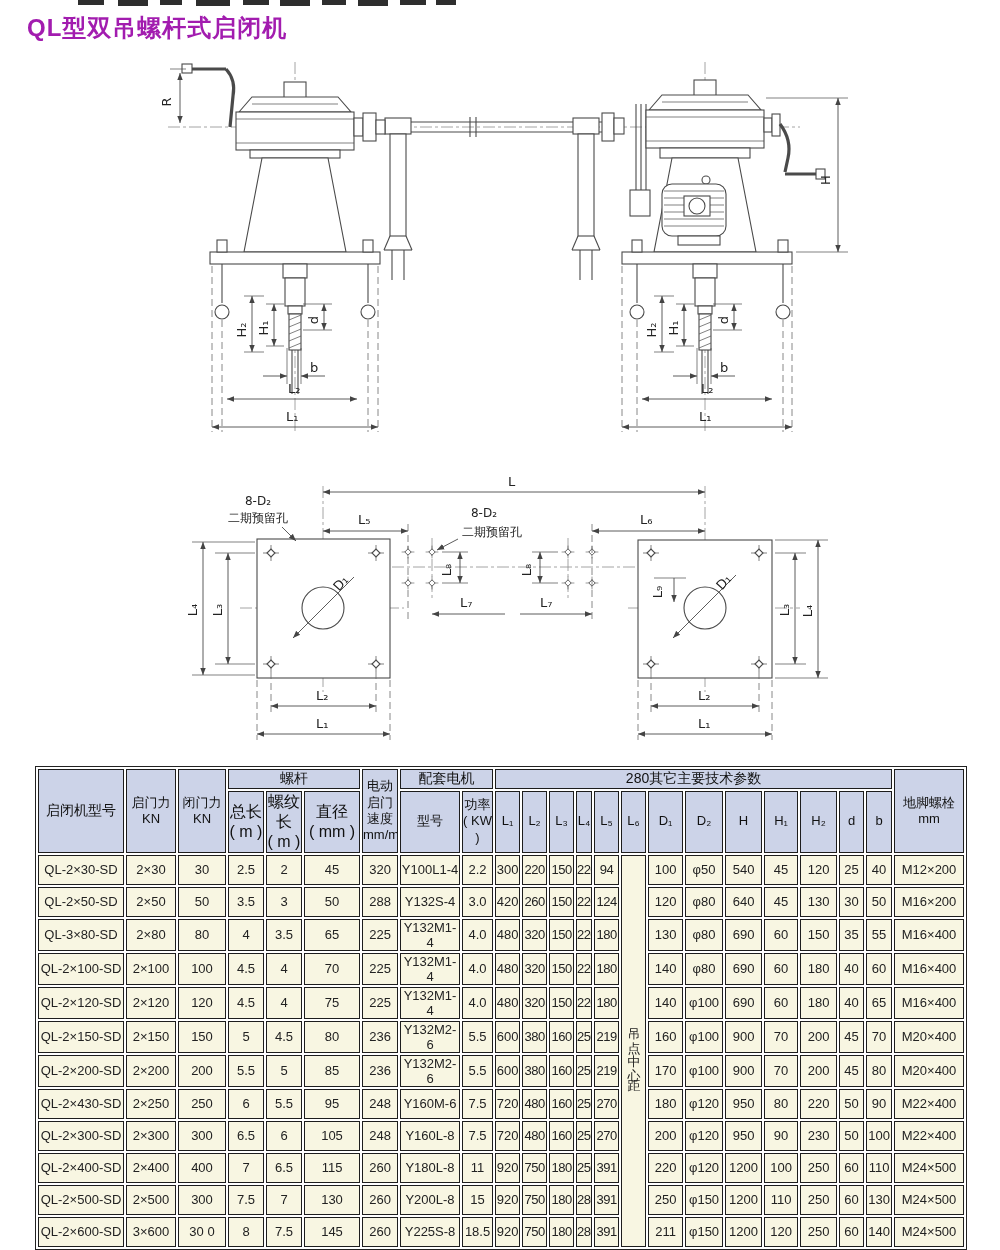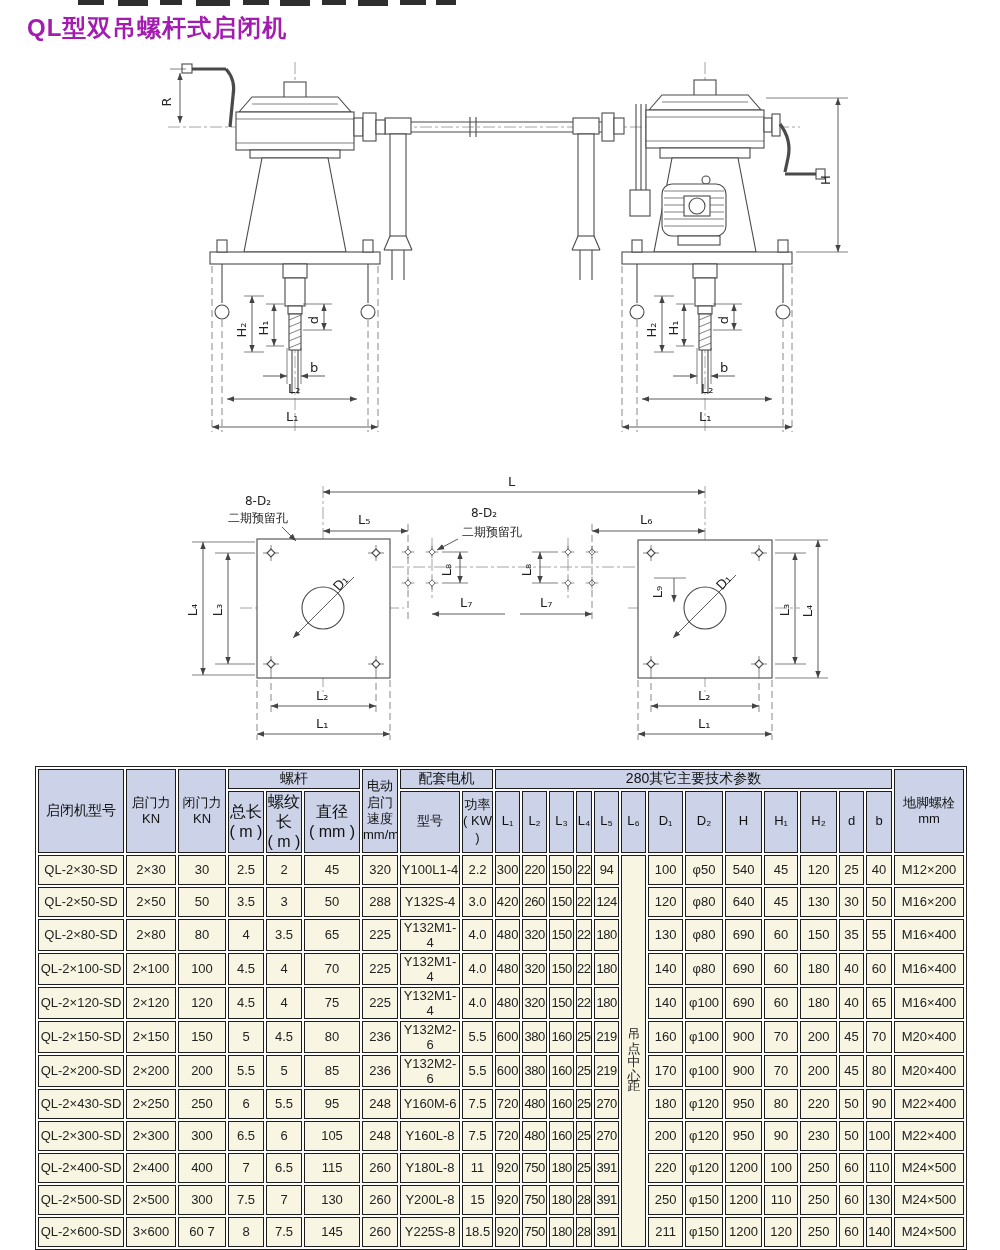--- a/index.html
+++ b/index.html
@@ -520,21 +520,21 @@
           <td class="c14">120</td>
           <td class="c15">φ80</td>
           <td class="c16">640</td>
           <td class="c17">45</td>
           <td class="c18">130</td>
           <td class="c19">30</td>
           <td class="c20">50</td>
           <td class="c21">M16×200</td>
         </tr>
         <tr>
-          <td class="c0">QL-2×80-SD</td>
+          <td class="c0">QL-3×80-SD</td>
           <td class="c1">2×80</td>
           <td class="c2">80</td>
           <td class="c3">4</td>
           <td class="c4">3.5</td>
           <td class="c5">65</td>
           <td class="c6">225</td>
           <td class="c7">Y132M1-4</td>
           <td class="c8">4.0</td>
           <td class="c9">480</td>
           <td class="c10">320</td>
@@ -738,21 +738,21 @@
           <td class="c16">1200</td>
           <td class="c17">110</td>
           <td class="c18">250</td>
           <td class="c19">60</td>
           <td class="c20">130</td>
           <td class="c21">M24×500</td>
         </tr>
         <tr>
           <td class="c0">QL-2×600-SD</td>
           <td class="c1">3×600</td>
-          <td class="c2">60 7</td>
+          <td class="c2">30 0</td>
           <td class="c3">8</td>
           <td class="c4">7.5</td>
           <td class="c5">145</td>
           <td class="c6">260</td>
           <td class="c7">Y225S-8</td>
           <td class="c8">18.5</td>
           <td class="c9">920</td>
           <td class="c10">750</td>
           <td class="c11">180</td>
           <td class="c12">280</td>

